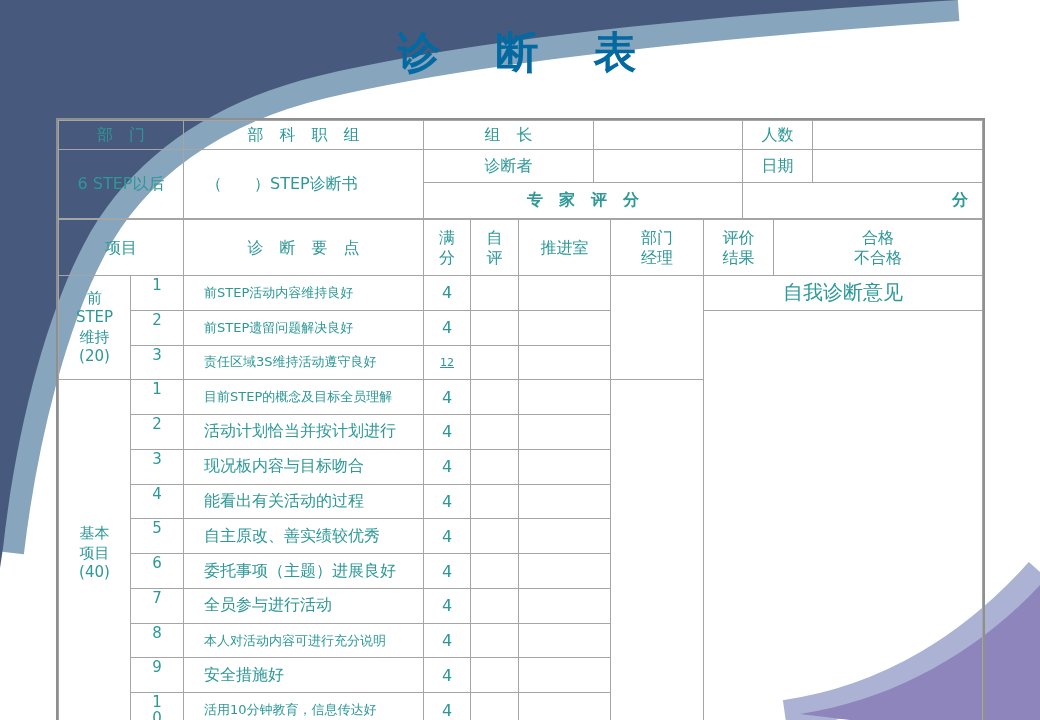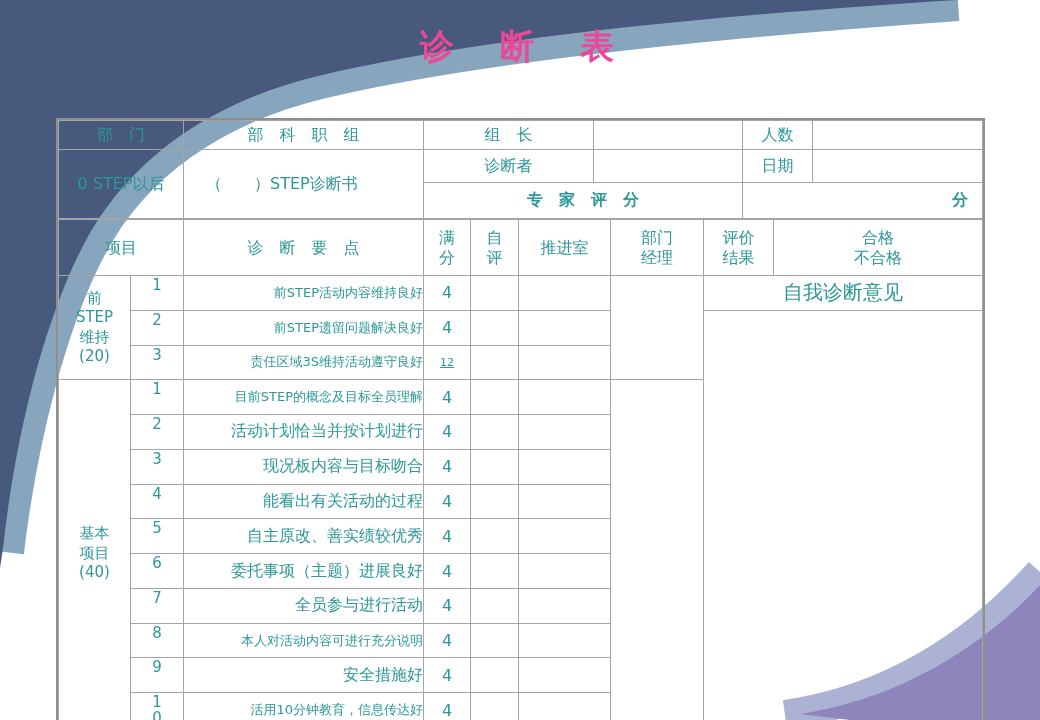--- a/index.html
+++ b/index.html
@@ -13,21 +13,21 @@
   }
   html,body{margin:0;padding:0;}
   body{
     width:1040px;height:720px;position:relative;overflow:hidden;background:#fff;
     font-family:"DejaVu Sans","Liberation Sans",sans-serif;
   }
   #bg{position:absolute;left:0;top:0;width:1040px;height:720px;z-index:0;}
   .title{
     position:absolute;top:24px;left:0;width:100%;text-align:center;z-index:2;
     font-family:"DejaVu Serif","Liberation Serif",serif;font-weight:bold;
-    font-size:34px;letter-spacing:6px;color:#ec4899;
+    font-size:43px;letter-spacing:6px;color:#0369a1;
   }
   .tables{
     position:absolute;left:56px;top:82px;z-index:1;
     border:2px solid var(--line-outer);
     margin-top:36px;
   }
   table{border-collapse:collapse;table-layout:fixed;width:924px;background:transparent;}
   td{
     border:1px solid var(--line);padding:0;color:var(--teal);
     font-size:16px;text-align:center;vertical-align:middle;
@@ -36,21 +36,21 @@
   
   .rA{height:29px;} .rB{height:33px;} .rC{height:36px;font-weight:bold;}
   .book{text-align:left;padding-left:22px;}
   .score-suffix{text-align:right;padding-right:14px;}
   
   .main-block{height:508px;border-radius:8px;}
   .colhead{line-height:1.2;}
   .hrow{height:56px;}
   .sec{line-height:1.3;font-size:15px;}
   .no{vertical-align:top;line-height:1.05;padding-top:2px;font-size:15px;}
-  .pt{text-align:right;padding-left:20px;white-space:normal;}
+  .pt{text-align:left;padding-left:20px;white-space:normal;}
   .sm{font-size:13px;}
   .sm2{font-size:11px;text-decoration:underline;}
   .sdl{font-size:20px;}
 </style>
 </head>
 <body>
 
 <svg id="bg" viewBox="0 0 1040 720" aria-hidden="true">
 
   <path d="M958,2 C700,20 470,44 320,80 C212,106 130,164 87,248 C49,320 19,434 5,552" fill="none" style="stroke:var(--steel)" stroke-width="38"></path>
@@ -78,21 +78,21 @@
     <tbody>
         <tr class="rA">
       <td>部　门</td>
       <td>部　科　职　组</td>
       <td>组　长</td>
       <td></td>
       <td>人数</td>
       <td></td>
     </tr>
     <tr class="rB">
-      <td rowspan="2">0 STEP以后</td>
+      <td rowspan="2">6 STEP以后</td>
       <td rowspan="2" class="book">（　　）STEP诊断书</td>
       <td>诊断者</td>
       <td></td>
       <td>日期</td>
       <td></td>
     </tr>
     <tr class="rC">
       <td colspan="2">专　家　评　分</td>
       <td colspan="2" class="score-suffix">分</td>
     </tr>

